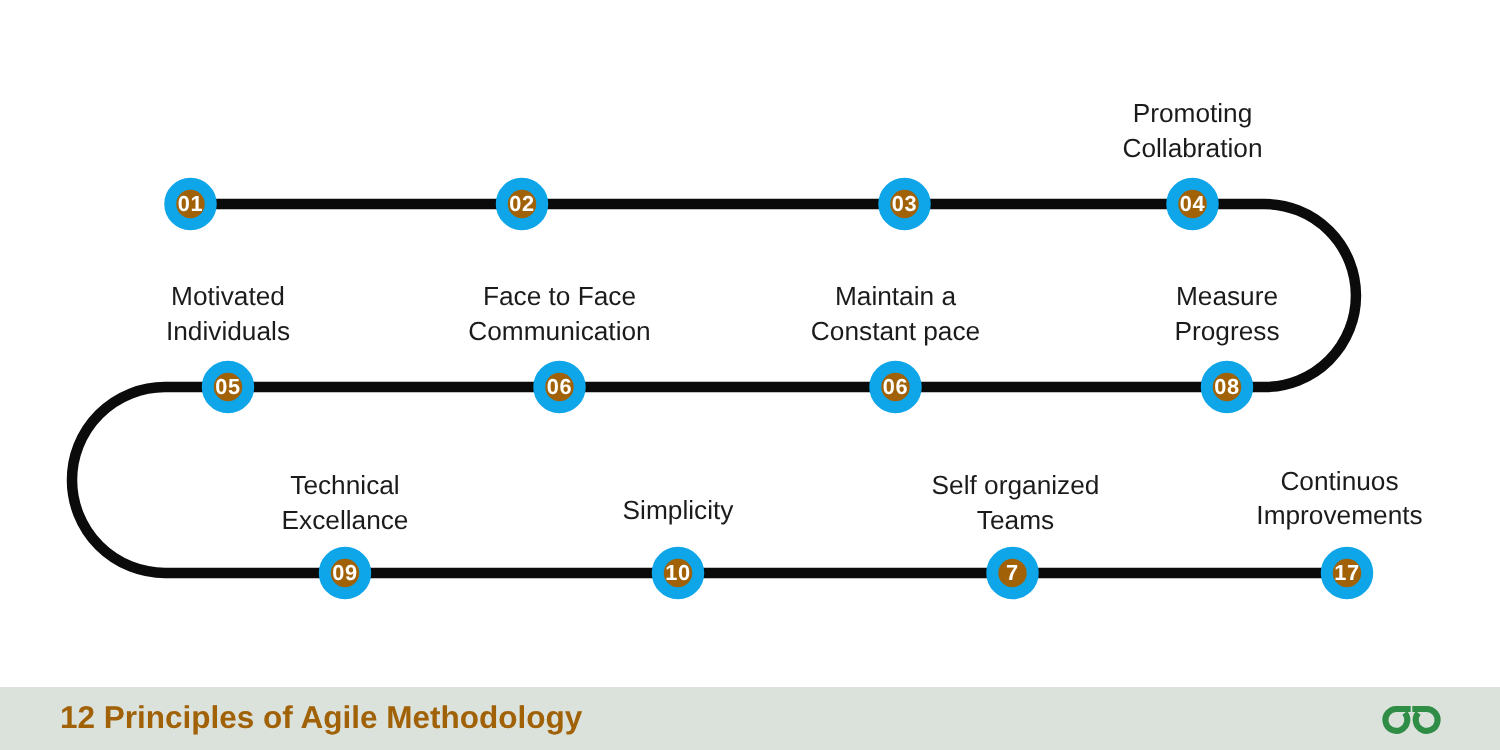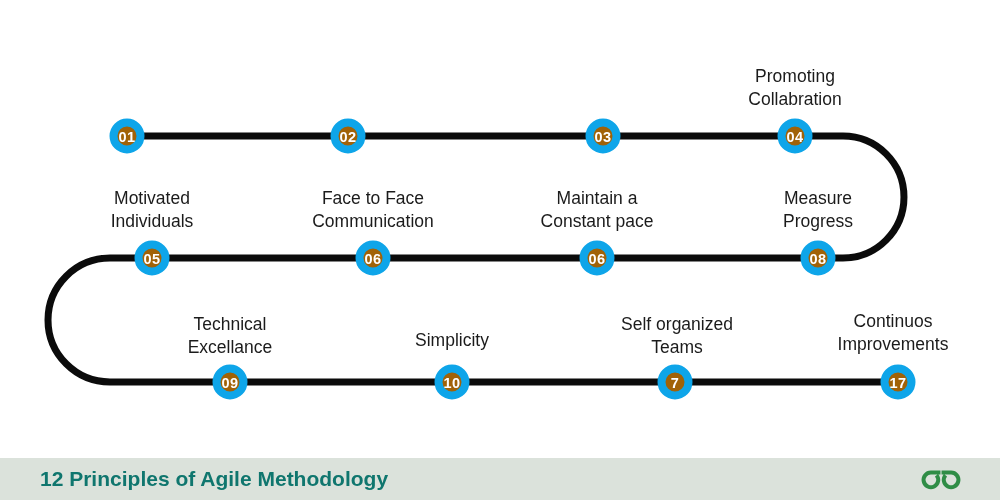--- a/index.html
+++ b/index.html
@@ -50,21 +50,21 @@
     width: 100%;
     height: 42px;
     background: #dbe2db;
     display: flex;
     align-items: center;
   }
   .title-bar .title {
     margin-left: 40px;
     font-size: 21px;
     font-weight: 600;
-    color: #0f766e;
+    color: #a16207;
   }
   .logo {
     position: absolute;
     right: 38px;
     top: 50%;
     transform: translateY(-50%);
     width: 42px;
     height: 24px;
   }
 </style>

